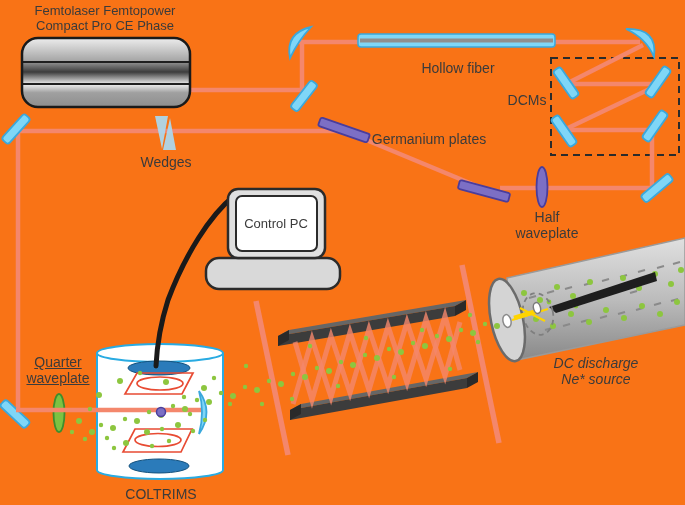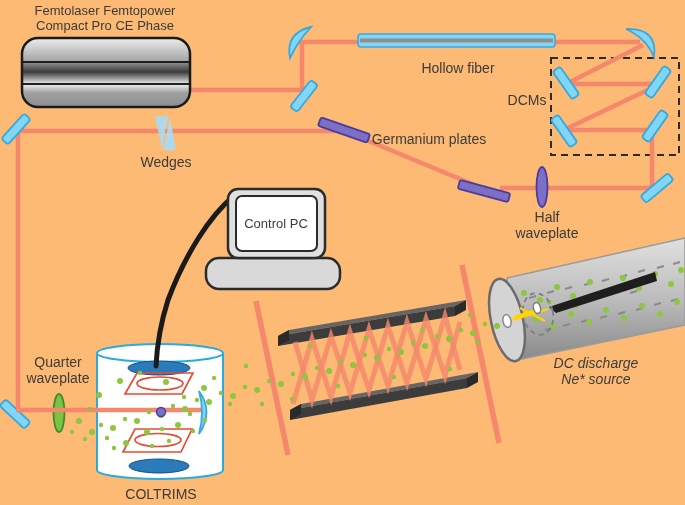--- a/index.html
+++ b/index.html
@@ -1,16 +1,16 @@
 <!DOCTYPE html>
 <html style="--beam: #F4876C; --optic_fill: #7FD6F7; --optic_stroke: #3AA8DC; --wedge: #A8DCF5; --purple_fill: #7C6FC5; --purple_stroke: #4A3D9C; --green_fill: #7DC242; --green_stroke: #3E8E2E; --dot_green: #8DC63F; --cyan: #29ABE2; --steel_blue: #2B7BBA; --electrode_red: #E84B33; --yellow: #FFD400; --text: #3B3B3B;"><head>
 <meta charset="utf-8">
 <style>
   html,body{margin:0;padding:0;background:#fff;}
-  .scene{position:relative;width:685px;height:505px;background:#fdba74;overflow:hidden;
+  .scene{position:relative;width:685px;height:505px;background:#f97316;overflow:hidden;
          font-family:"Liberation Sans",sans-serif;}
   .scene svg{position:absolute;left:0;top:0;}
   .label{position:absolute;transform:translateX(-50%);text-align:center;
          font-size:14px;line-height:1.12;color:var(--text,#3b3b3b);white-space:pre-line;}
   .label.sm{font-size:13px;}
   
   .beam{stroke:var(--beam);stroke-width:4.5;fill:none;}
   .beam-thick{stroke:var(--beam);stroke-width:5.5;fill:none;}
   .zig{stroke:var(--beam);stroke-width:5;fill:none;opacity:.8;}
   .optic{fill:var(--optic_fill);stroke:var(--optic_stroke);stroke-width:1.8;}
@@ -319,19 +319,19 @@
 
 <div class="label sm" style="left:105px;top:4px;">Femtolaser Femtopower
 Compact Pro CE Phase</div>
 <div class="label" style="left:458px;top:14px;margin-top:47px;">Hollow fiber</div>
 <div class="label" style="left:522px;top:93px;padding-left:10px;">DCMs</div>
 <div class="label" style="left:429px;top:132px;">Germanium plates</div>
 <div class="label" style="left:166px;top:155px;">Wedges</div>
 <div class="label" style="left:547px;top:210px;text-align:center;">Half
 waveplate</div>
 <div class="label sm" style="left:276px;top:217px;">Control PC</div>
-<div class="label" style="left:58px;top:355px;">Quarter
+<div class="label" style="left:58px;top:355px;text-decoration:underline;">Quarter
 waveplate</div>
 <div class="label" style="left:161px;top:487px;">COLTRIMS</div>
 <div class="label" style="left:596px;top:356px;font-style:italic;">DC discharge
 Ne* source</div>
 
 </div>
 
 </body></html>

